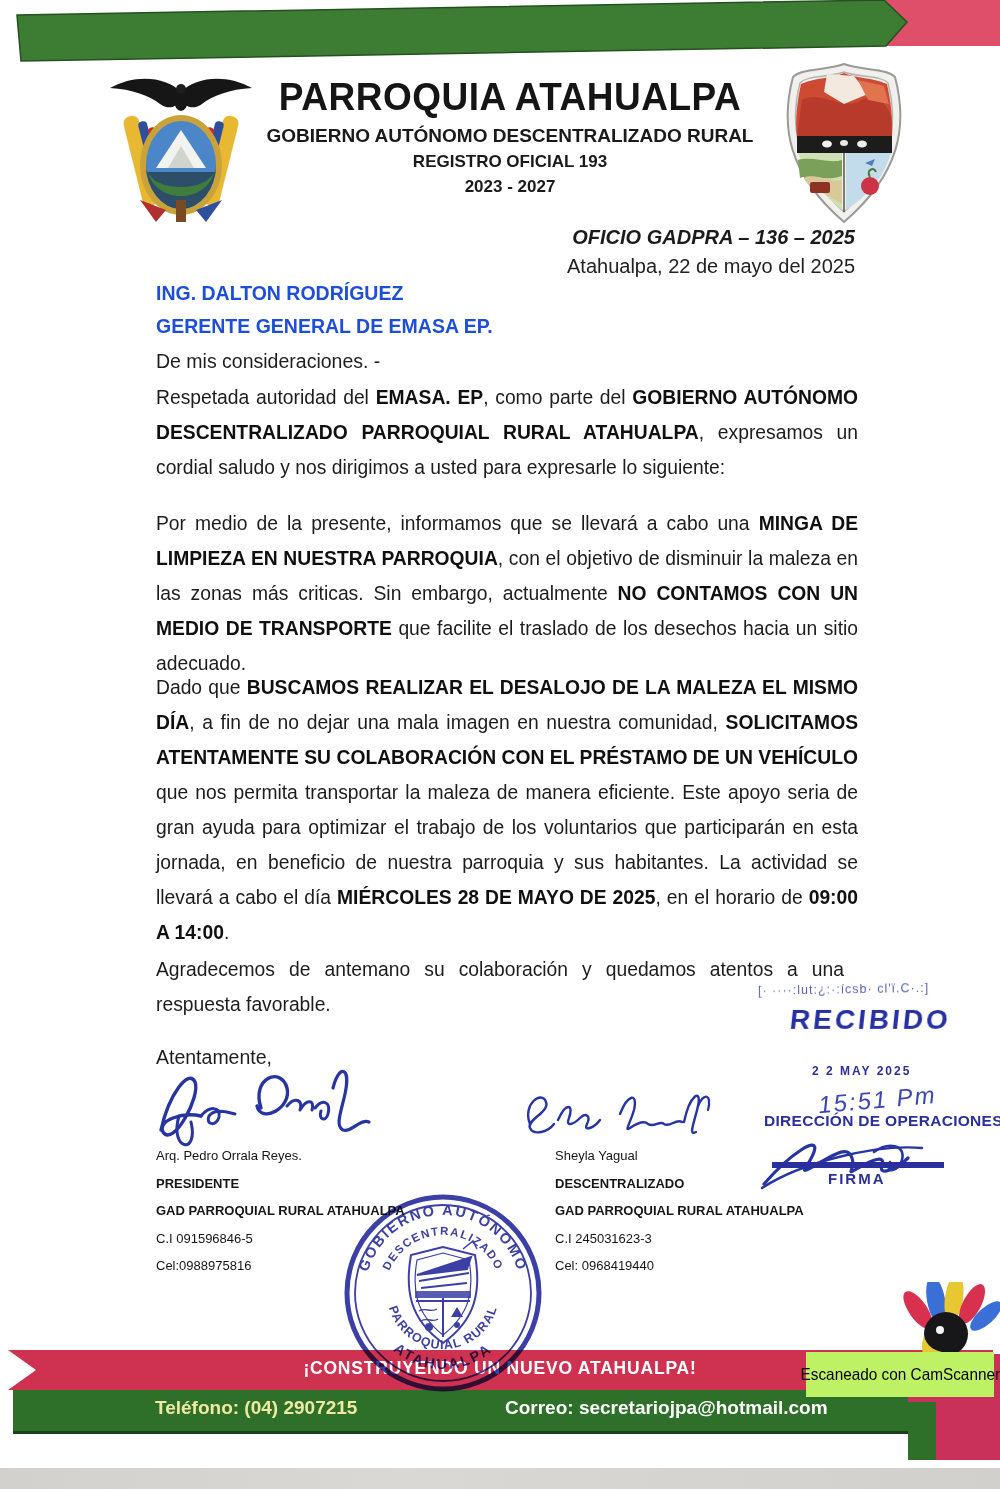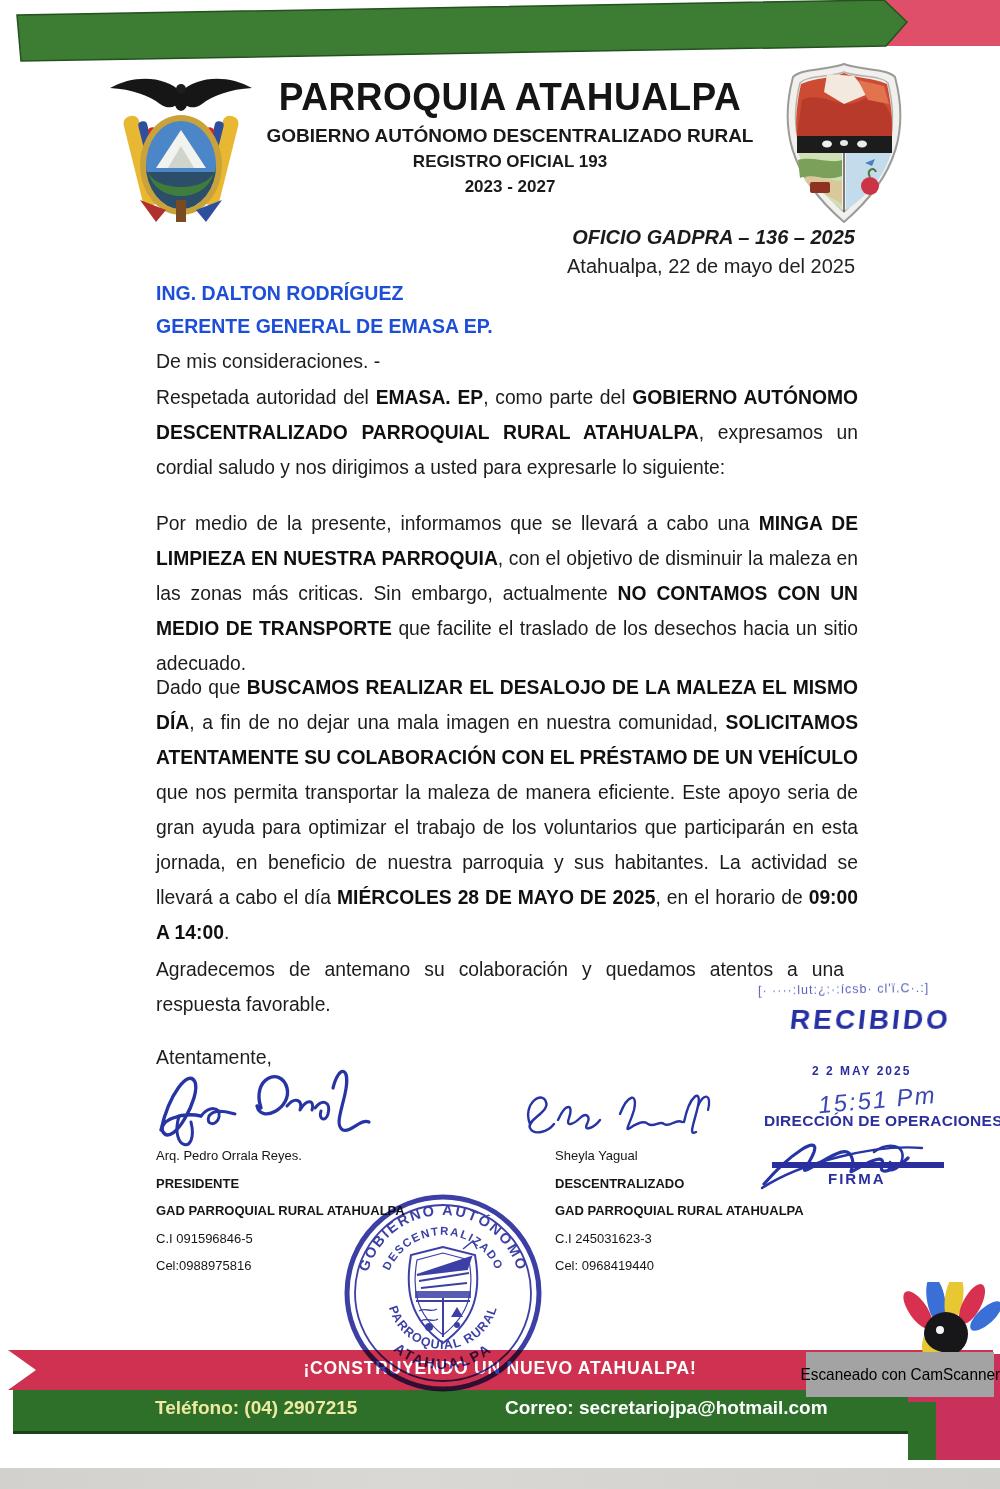--- a/index.html
+++ b/index.html
@@ -37,21 +37,21 @@
   .st-dept{position:absolute;left:764px;top:1112px;font-size:15.5px;font-weight:800;
       color:#2b2f9e;filter:blur(0.45px);letter-spacing:.3px;white-space:nowrap;}
   .st-line{position:absolute;left:772px;top:1162px;width:172px;height:6px;background:#2b2f9e;}
   .st-firma{position:absolute;left:828px;top:1170px;font-size:15px;font-weight:800;
       letter-spacing:2px;color:#2b2f9e;}
   
   .slogan{position:absolute;left:0;top:1358px;width:1000px;text-align:center;font-size:17.5px;
       font-weight:800;color:#ffffff;letter-spacing:.8px;}
   .foot-phone{position:absolute;left:155px;top:1397px;font-size:19px;font-weight:800;color:#efe9a2;}
   .foot-mail{position:absolute;left:505px;top:1397px;font-size:19px;font-weight:800;color:#ffffff;}
-  .cam-label{position:absolute;left:806px;top:1352px;width:188px;height:45px;background:#a3a3a3;
+  .cam-label{position:absolute;left:806px;top:1352px;width:188px;height:45px;background:#bef264;
       display:flex;align-items:center;justify-content:center;z-index:9;}
   .cam-label span{font-size:16.5px;color:#000;transform:scaleX(.93);white-space:nowrap;}
   .gray-strip{position:absolute;left:0;top:1468px;width:1000px;height:21px;
       background:linear-gradient(90deg,#d3d1cd,#dad8d4 40%,#d2d0cc);}
 </style>
 </head>
 <body>
 
 <div class="page">
 

